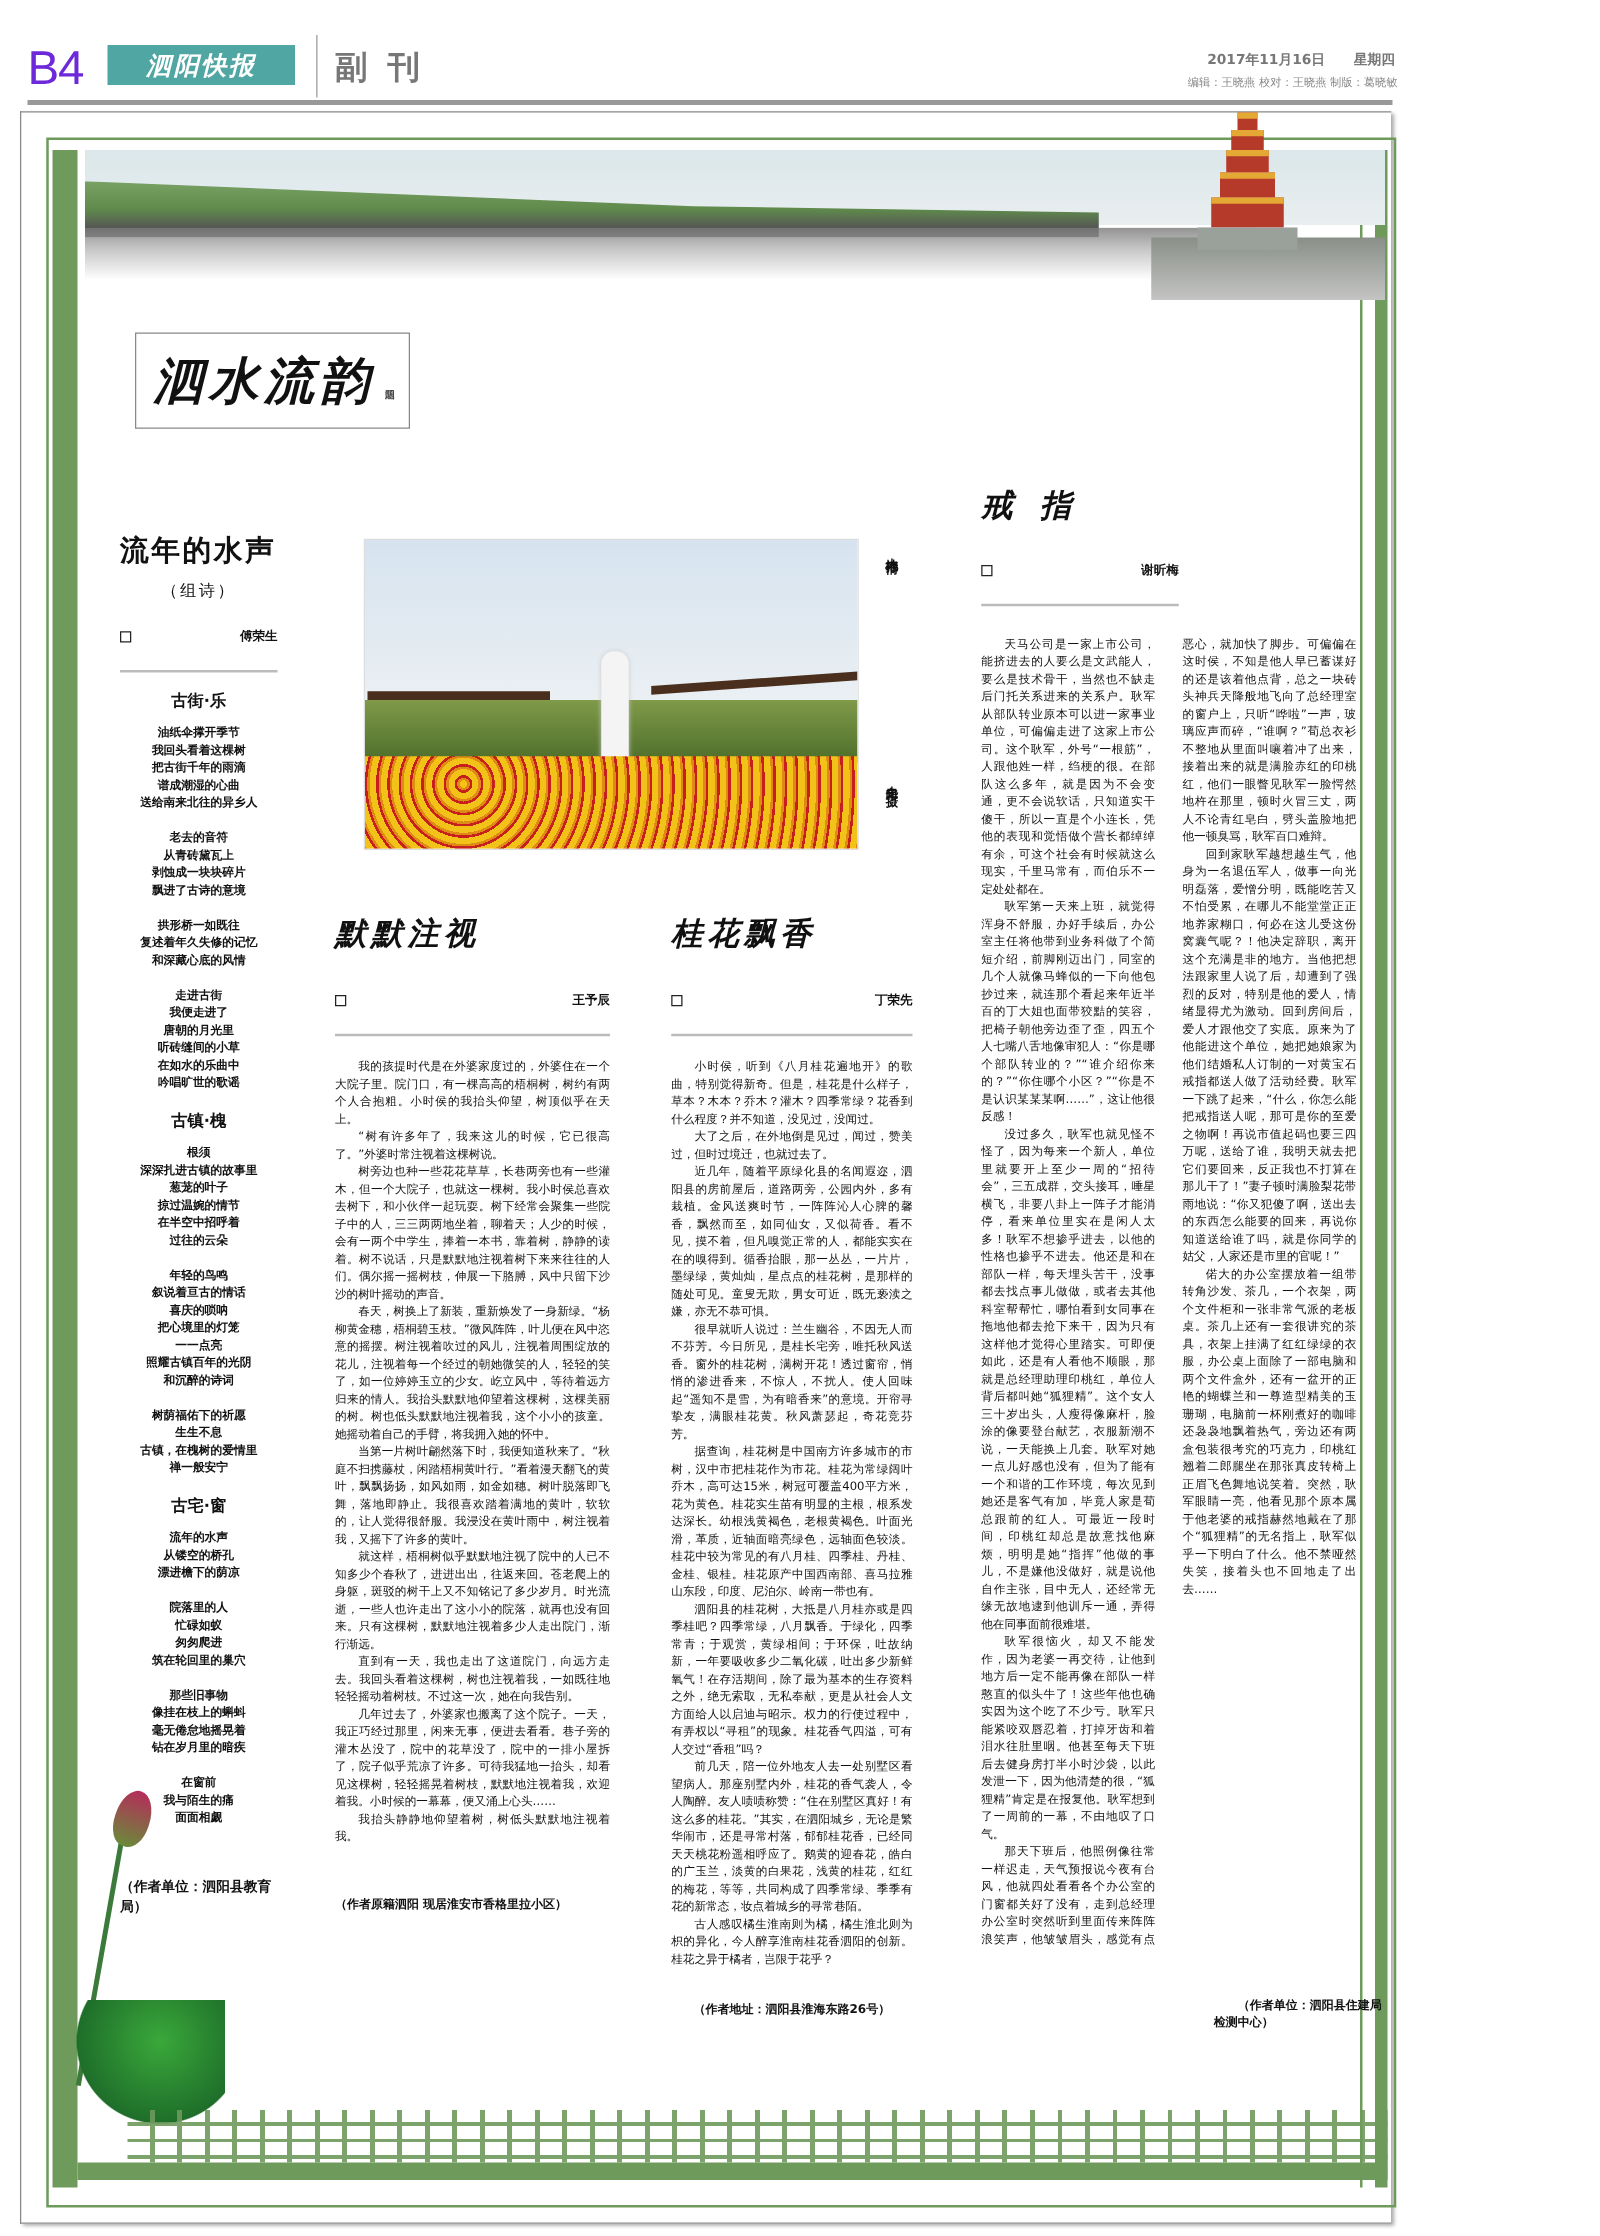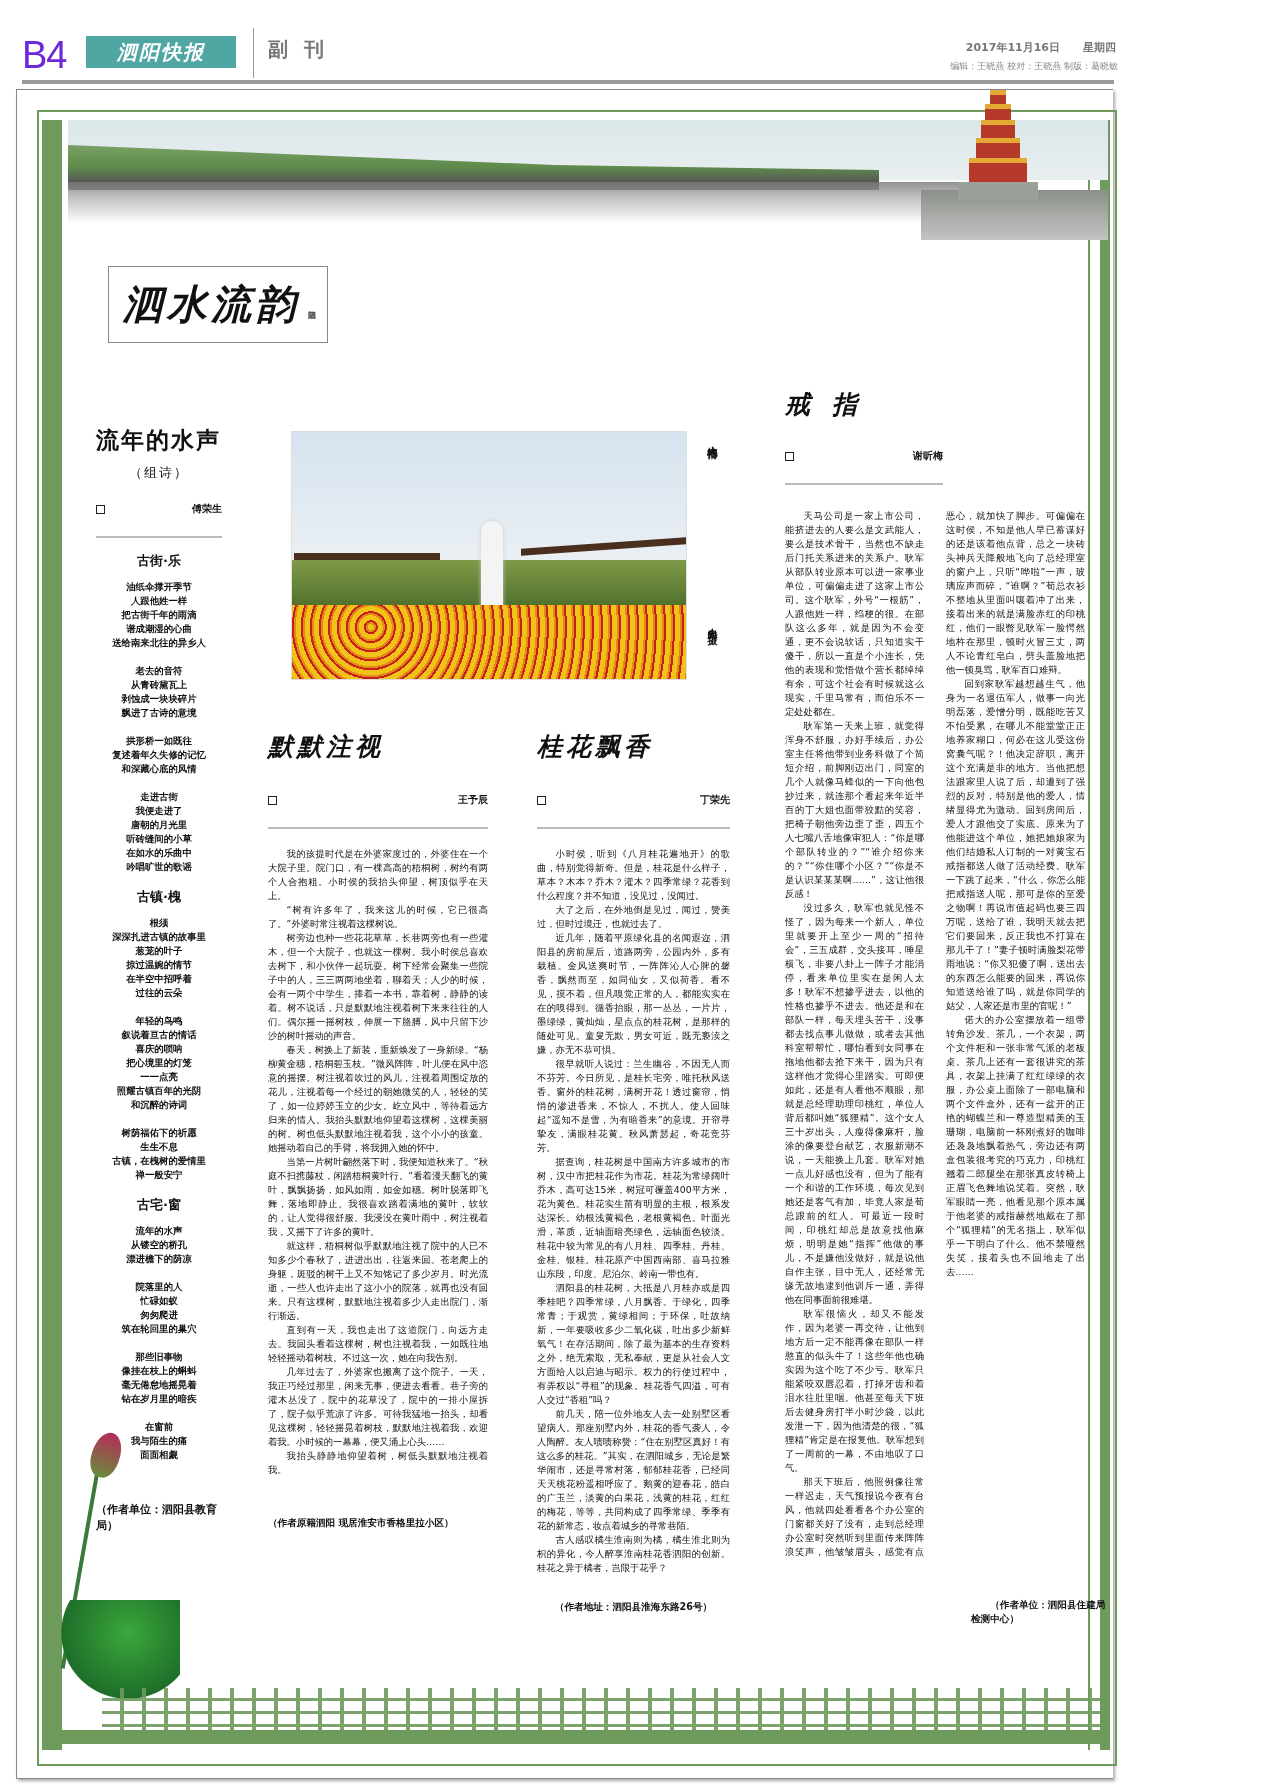--- a/index.html
+++ b/index.html
@@ -1,21 +1,21 @@
 <!DOCTYPE html>
 <html><head>
 <meta charset="utf-8">
 <style>
   * { box-sizing: border-box; margin: 0; padding: 0; }
   body { width: 1280px; height: 1789px; background: #fff; font-family: "DejaVu Sans", sans-serif; color: #111; position: relative; overflow: hidden; }
   .masthead { position: absolute; left: 0; top: 0; width: 1280px; height: 85px; }
   .page-no { position: absolute; left: 22px; top: 34px; font-family: "Liberation Sans", sans-serif; font-size: 38px; color: #6d28d9; letter-spacing: -1px; }
   .logo { position: absolute; left: 86px; top: 36px; width: 150px; height: 32px; background: #4fa6a2; color: #fff; font-family: "DejaVu Serif", serif; font-size: 20px; font-weight: bold; font-style: italic; display:flex; align-items:center; justify-content:center; letter-spacing: 2px; text-align: center; }
   .vsep { position: absolute; left: 253px; top: 28px; width: 1px; height: 50px; background: #999; }
-  .section-name { position: absolute; left: 268px; top: 36px; font-size: 20px; font-weight: bold; color: #777; letter-spacing: 16px; }
+  .section-name { position: absolute; left: 268px; top: 36px; font-size: 26px; font-weight: bold; color: #777; letter-spacing: 16px; }
   .date { position: absolute; right: 164px; top: 40px; font-size: 11px; font-weight: bold; color: #777; }
   .editors { position: absolute; right: 162px; top: 60px; font-size: 9px; color: #888; }
   .top-rule { position: absolute; left: 22px; top: 80px; width: 1092px; height: 4px; background: #999; }
   .page-frame { position: absolute; left: 16px; top: 89px; width: 1097px; height: 1690px; border: 1px solid #888; border-right: none; box-shadow: 2px 2px 3px #aaa; }
   .green-outer { position: absolute; left: 37px; top: 110px; width: 1080px; height: 1656px; border: 2px solid #6e9a5c; }
   .green-band-left { position: absolute; left: 42px; top: 120px; width: 20px; height: 1630px; background: #6e9a5c; }
   .green-band-right { position: absolute; left: 1100px; top: 120px; width: 10px; height: 1630px; background: #6e9a5c; }
   .inner-rule-right { position: absolute; left: 1088px; top: 120px; width: 2px; height: 1630px; background: #6e9a5c; }
   .banner { position: absolute; left: 68px; top: 120px; width: 1040px; height: 120px; overflow: hidden; }
   .banner .sky { position:absolute; left:0; top:0; width:100%; height:60px; background: linear-gradient(180deg,#dbe7ea,#e9eef0); }
@@ -106,21 +106,21 @@
 <div class="col" style="left:96px; top:425px; width:126px;">
   <div class="poem-title">流年的水声</div>
   <div class="poem-sub">（组诗）</div>
   <div class="byline" style="margin-top:20px;">
     <span class="box"></span>
     <span>傅荣生</span>
   </div>
   <div id="poem-body">
       <div class="stanza-title">古街·乐</div>
       <div class="verse">油纸伞撑开季节</div>
-      <div class="verse">人跟他姓一样</div>
+      <div class="verse">我回头看着这棵树</div>
       <div class="verse">把古街千年的雨滴</div>
       <div class="verse">谱成潮湿的心曲</div>
       <div class="verse">送给南来北往的异乡人</div>
       <div class="stanza-gap"></div>
       <div class="verse">老去的音符</div>
       <div class="verse">从青砖黛瓦上</div>
       <div class="verse">剥蚀成一块块碎片</div>
       <div class="verse">飘进了古诗的意境</div>
       <div class="stanza-gap"></div>
       <div class="verse">拱形桥一如既往</div>

